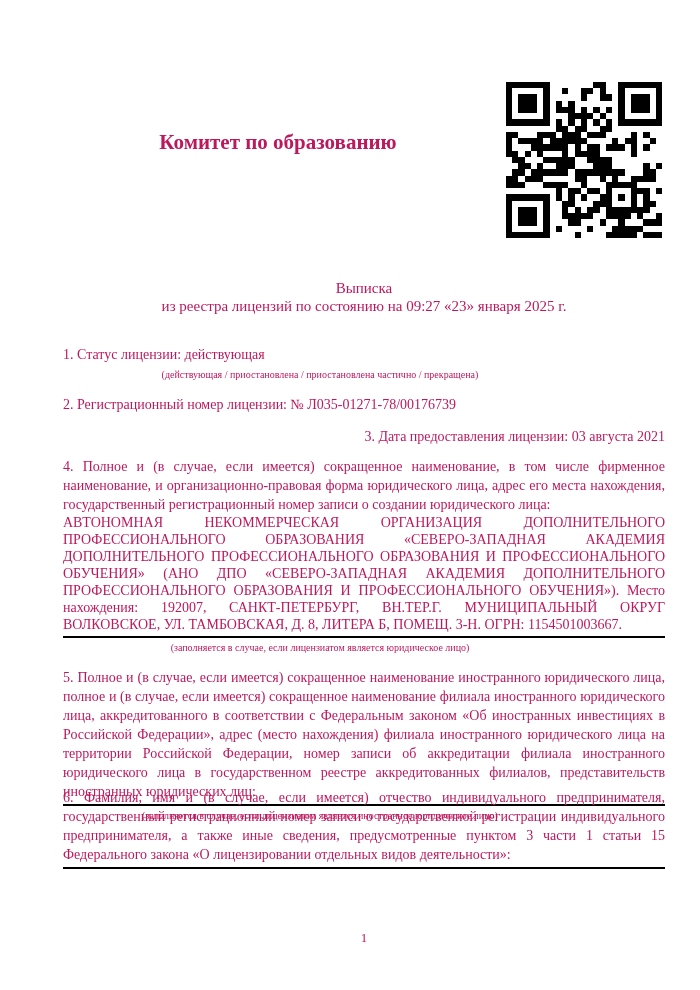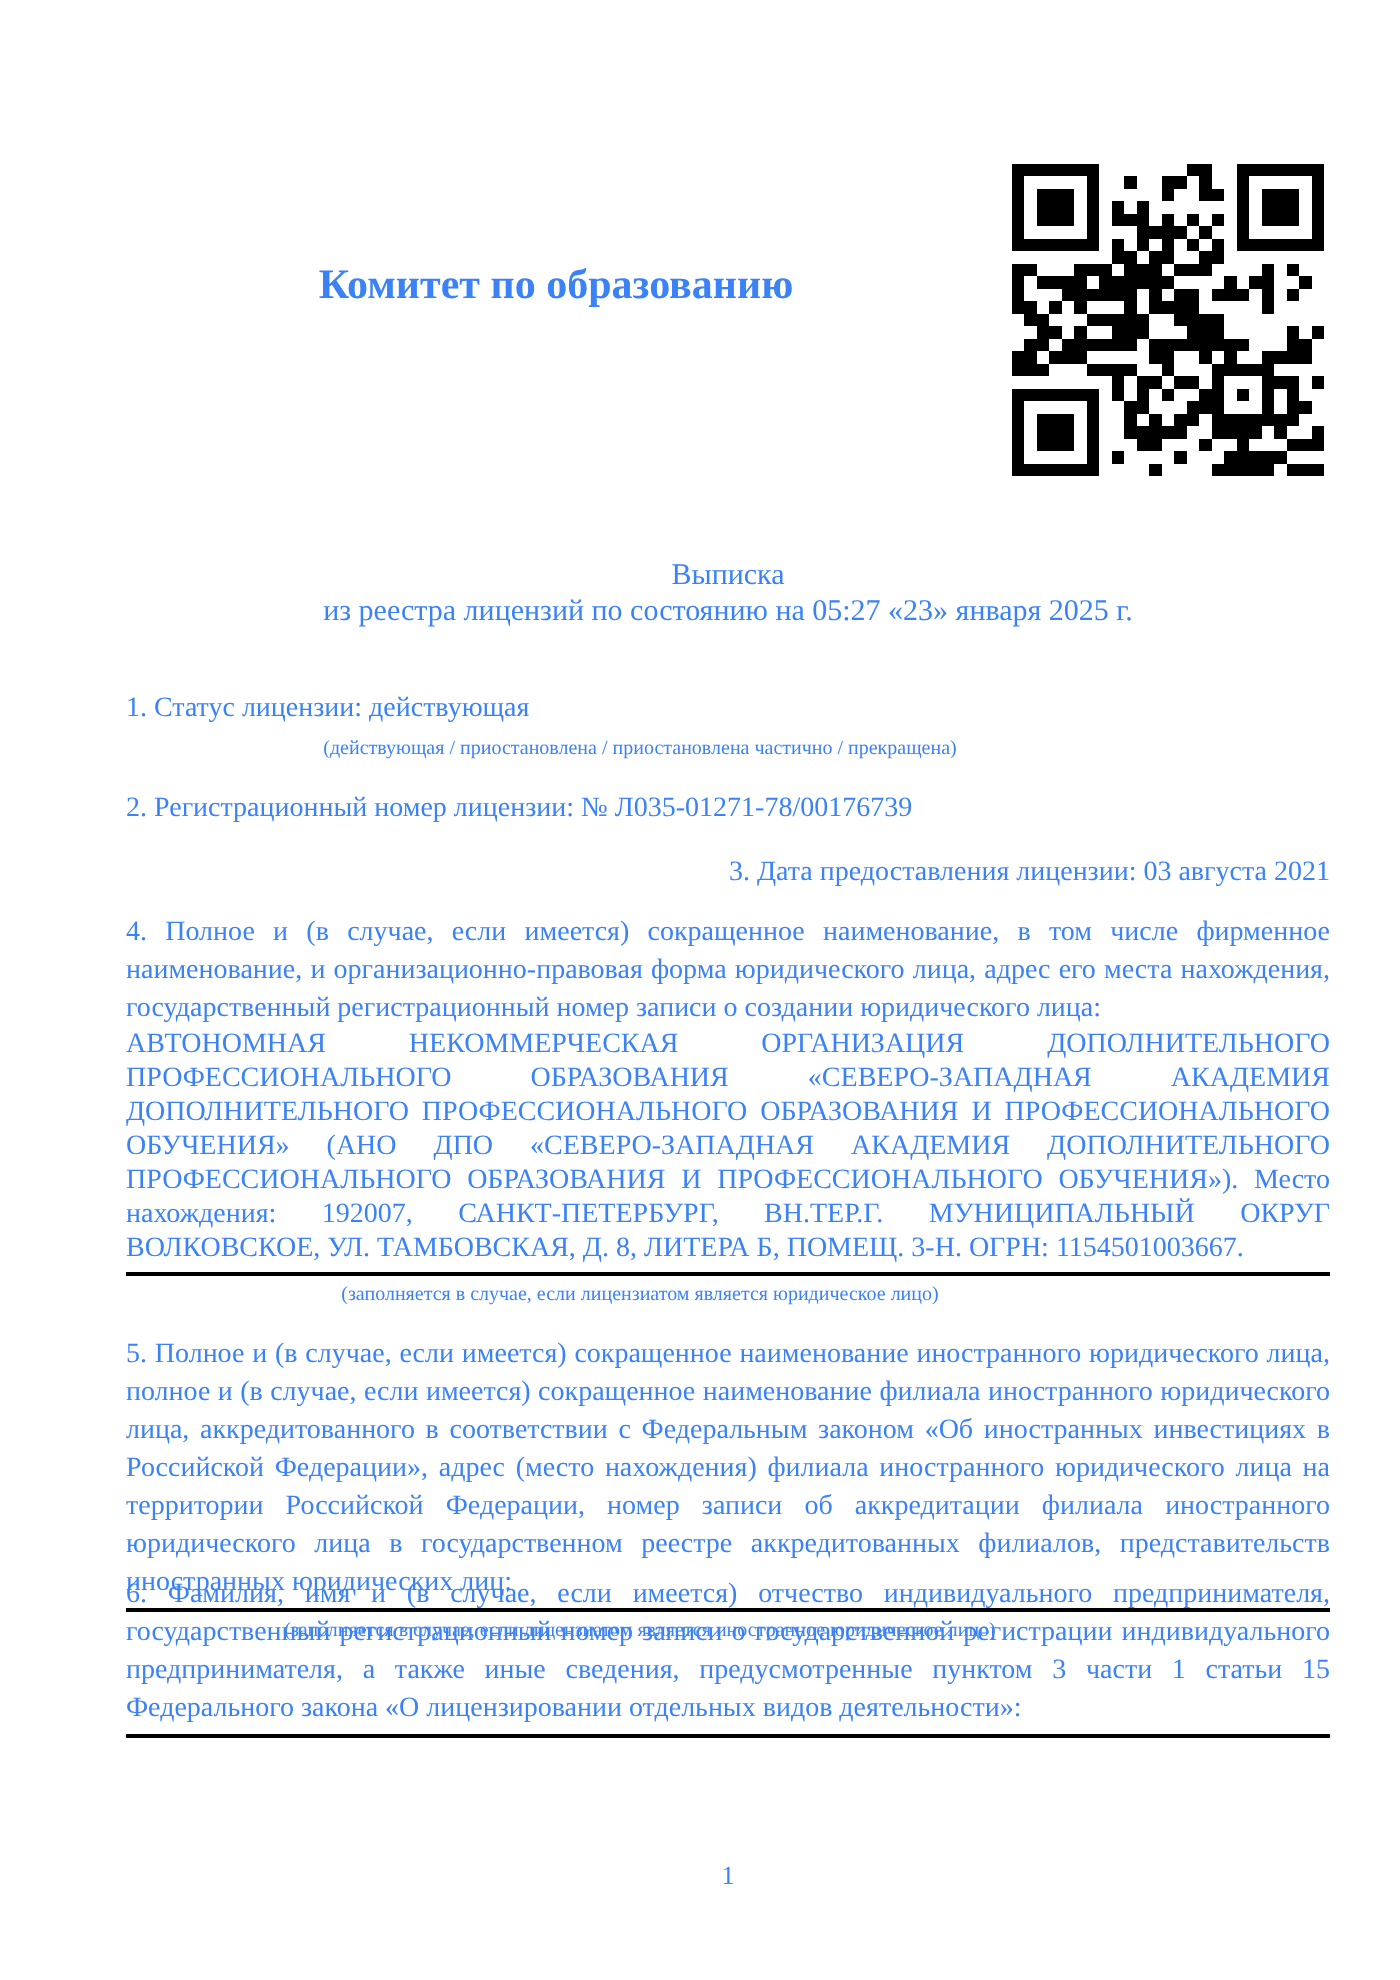--- a/index.html
+++ b/index.html
@@ -1,18 +1,18 @@
 <!DOCTYPE html>
 <html><head>
 <meta charset="utf-8">
 <style>
   html,body{margin:0;padding:0;background:#fff;}
   .page{
     position:relative;width:700px;height:990px;background:#ffffff;overflow:hidden;
-    font-family:"Liberation Serif","DejaVu Serif",serif;color:#3b82f6;
+    font-family:"Liberation Serif","DejaVu Serif",serif;color:#be185d;
   }
   .header-text{position:absolute;left:63px;top:130px;width:430px;text-align:center;}
   .org-name{font-size:21px;font-weight:bold;line-height:24px;}
   .org-caption{font-size:11px;margin-top:7px;}
   .qr{position:absolute;left:506px;top:82px;width:156px;height:156px;}
   .doc-title{position:absolute;left:63px;top:279px;width:602px;text-align:center;font-size:15px;line-height:18px;}
   .grp{position:absolute;left:63px;width:602px;font-size:14px;line-height:19px;}
   .grp-a{top:345px;}
   .grp-b{top:668px;}
   .grp-c{top:788px;}
@@ -36,21 +36,21 @@
   <div class="header-text">
     <div class="org-name">Комитет по образованию</div>
   </div>
 
   <svg class="qr" viewBox="0 0 25 25" shape-rendering="crispEdges" aria-hidden="true">
       <path d="M0 0h1v1h-1zM1 0h1v1h-1zM2 0h1v1h-1zM3 0h1v1h-1zM4 0h1v1h-1zM5 0h1v1h-1zM6 0h1v1h-1zM14 0h1v1h-1zM15 0h1v1h-1zM18 0h1v1h-1zM19 0h1v1h-1zM20 0h1v1h-1zM21 0h1v1h-1zM22 0h1v1h-1zM23 0h1v1h-1zM24 0h1v1h-1zM0 1h1v1h-1zM6 1h1v1h-1zM9 1h1v1h-1zM12 1h1v1h-1zM13 1h1v1h-1zM15 1h1v1h-1zM18 1h1v1h-1zM24 1h1v1h-1zM0 2h1v1h-1zM2 2h1v1h-1zM3 2h1v1h-1zM4 2h1v1h-1zM6 2h1v1h-1zM12 2h1v1h-1zM15 2h1v1h-1zM16 2h1v1h-1zM18 2h1v1h-1zM20 2h1v1h-1zM21 2h1v1h-1zM22 2h1v1h-1zM24 2h1v1h-1zM0 3h1v1h-1zM2 3h1v1h-1zM3 3h1v1h-1zM4 3h1v1h-1zM6 3h1v1h-1zM8 3h1v1h-1zM10 3h1v1h-1zM18 3h1v1h-1zM20 3h1v1h-1zM21 3h1v1h-1zM22 3h1v1h-1zM24 3h1v1h-1zM0 4h1v1h-1zM2 4h1v1h-1zM3 4h1v1h-1zM4 4h1v1h-1zM6 4h1v1h-1zM8 4h1v1h-1zM9 4h1v1h-1zM10 4h1v1h-1zM12 4h1v1h-1zM14 4h1v1h-1zM16 4h1v1h-1zM18 4h1v1h-1zM20 4h1v1h-1zM21 4h1v1h-1zM22 4h1v1h-1zM24 4h1v1h-1zM0 5h1v1h-1zM6 5h1v1h-1zM10 5h1v1h-1zM11 5h1v1h-1zM12 5h1v1h-1zM13 5h1v1h-1zM15 5h1v1h-1zM18 5h1v1h-1zM24 5h1v1h-1zM0 6h1v1h-1zM1 6h1v1h-1zM2 6h1v1h-1zM3 6h1v1h-1zM4 6h1v1h-1zM5 6h1v1h-1zM6 6h1v1h-1zM8 6h1v1h-1zM10 6h1v1h-1zM12 6h1v1h-1zM14 6h1v1h-1zM16 6h1v1h-1zM18 6h1v1h-1zM19 6h1v1h-1zM20 6h1v1h-1zM21 6h1v1h-1zM22 6h1v1h-1zM23 6h1v1h-1zM24 6h1v1h-1zM8 7h1v1h-1zM9 7h1v1h-1zM11 7h1v1h-1zM12 7h1v1h-1zM15 7h1v1h-1zM16 7h1v1h-1zM0 8h1v1h-1zM1 8h1v1h-1zM5 8h1v1h-1zM6 8h1v1h-1zM7 8h1v1h-1zM9 8h1v1h-1zM10 8h1v1h-1zM11 8h1v1h-1zM13 8h1v1h-1zM14 8h1v1h-1zM15 8h1v1h-1zM20 8h1v1h-1zM22 8h1v1h-1zM0 9h1v1h-1zM2 9h1v1h-1zM3 9h1v1h-1zM4 9h1v1h-1zM5 9h1v1h-1zM7 9h1v1h-1zM8 9h1v1h-1zM9 9h1v1h-1zM10 9h1v1h-1zM11 9h1v1h-1zM12 9h1v1h-1zM17 9h1v1h-1zM19 9h1v1h-1zM20 9h1v1h-1zM23 9h1v1h-1zM0 10h1v1h-1zM4 10h1v1h-1zM5 10h1v1h-1zM6 10h1v1h-1zM7 10h1v1h-1zM8 10h1v1h-1zM9 10h1v1h-1zM11 10h1v1h-1zM13 10h1v1h-1zM14 10h1v1h-1zM16 10h1v1h-1zM17 10h1v1h-1zM18 10h1v1h-1zM20 10h1v1h-1zM22 10h1v1h-1zM0 11h1v1h-1zM1 11h1v1h-1zM3 11h1v1h-1zM5 11h1v1h-1zM9 11h1v1h-1zM11 11h1v1h-1zM12 11h1v1h-1zM13 11h1v1h-1zM14 11h1v1h-1zM20 11h1v1h-1zM1 12h1v1h-1zM2 12h1v1h-1zM6 12h1v1h-1zM7 12h1v1h-1zM8 12h1v1h-1zM9 12h1v1h-1zM10 12h1v1h-1zM13 12h1v1h-1zM14 12h1v1h-1zM15 12h1v1h-1zM16 12h1v1h-1zM2 13h1v1h-1zM3 13h1v1h-1zM5 13h1v1h-1zM8 13h1v1h-1zM9 13h1v1h-1zM10 13h1v1h-1zM14 13h1v1h-1zM15 13h1v1h-1zM16 13h1v1h-1zM22 13h1v1h-1zM24 13h1v1h-1zM1 14h1v1h-1zM2 14h1v1h-1zM4 14h1v1h-1zM5 14h1v1h-1zM6 14h1v1h-1zM7 14h1v1h-1zM8 14h1v1h-1zM9 14h1v1h-1zM11 14h1v1h-1zM12 14h1v1h-1zM13 14h1v1h-1zM14 14h1v1h-1zM15 14h1v1h-1zM16 14h1v1h-1zM17 14h1v1h-1zM18 14h1v1h-1zM22 14h1v1h-1zM23 14h1v1h-1zM0 15h1v1h-1zM1 15h1v1h-1zM3 15h1v1h-1zM4 15h1v1h-1zM5 15h1v1h-1zM11 15h1v1h-1zM12 15h1v1h-1zM15 15h1v1h-1zM17 15h1v1h-1zM20 15h1v1h-1zM21 15h1v1h-1zM22 15h1v1h-1zM23 15h1v1h-1zM0 16h1v1h-1zM1 16h1v1h-1zM2 16h1v1h-1zM6 16h1v1h-1zM7 16h1v1h-1zM8 16h1v1h-1zM9 16h1v1h-1zM12 16h1v1h-1zM16 16h1v1h-1zM17 16h1v1h-1zM18 16h1v1h-1zM19 16h1v1h-1zM20 16h1v1h-1zM8 17h1v1h-1zM10 17h1v1h-1zM11 17h1v1h-1zM13 17h1v1h-1zM14 17h1v1h-1zM16 17h1v1h-1zM20 17h1v1h-1zM21 17h1v1h-1zM22 17h1v1h-1zM24 17h1v1h-1zM0 18h1v1h-1zM1 18h1v1h-1zM2 18h1v1h-1zM3 18h1v1h-1zM4 18h1v1h-1zM5 18h1v1h-1zM6 18h1v1h-1zM8 18h1v1h-1zM10 18h1v1h-1zM12 18h1v1h-1zM15 18h1v1h-1zM16 18h1v1h-1zM18 18h1v1h-1zM20 18h1v1h-1zM22 18h1v1h-1zM0 19h1v1h-1zM6 19h1v1h-1zM9 19h1v1h-1zM10 19h1v1h-1zM14 19h1v1h-1zM15 19h1v1h-1zM16 19h1v1h-1zM20 19h1v1h-1zM22 19h1v1h-1zM23 19h1v1h-1zM0 20h1v1h-1zM2 20h1v1h-1zM3 20h1v1h-1zM4 20h1v1h-1zM6 20h1v1h-1zM9 20h1v1h-1zM11 20h1v1h-1zM13 20h1v1h-1zM14 20h1v1h-1zM16 20h1v1h-1zM17 20h1v1h-1zM18 20h1v1h-1zM19 20h1v1h-1zM20 20h1v1h-1zM21 20h1v1h-1zM22 20h1v1h-1zM0 21h1v1h-1zM2 21h1v1h-1zM3 21h1v1h-1zM4 21h1v1h-1zM6 21h1v1h-1zM9 21h1v1h-1zM10 21h1v1h-1zM11 21h1v1h-1zM12 21h1v1h-1zM13 21h1v1h-1zM16 21h1v1h-1zM17 21h1v1h-1zM18 21h1v1h-1zM19 21h1v1h-1zM21 21h1v1h-1zM24 21h1v1h-1zM0 22h1v1h-1zM2 22h1v1h-1zM3 22h1v1h-1zM4 22h1v1h-1zM6 22h1v1h-1zM10 22h1v1h-1zM11 22h1v1h-1zM15 22h1v1h-1zM18 22h1v1h-1zM22 22h1v1h-1zM23 22h1v1h-1zM24 22h1v1h-1zM0 23h1v1h-1zM6 23h1v1h-1zM8 23h1v1h-1zM13 23h1v1h-1zM17 23h1v1h-1zM18 23h1v1h-1zM19 23h1v1h-1zM20 23h1v1h-1zM21 23h1v1h-1zM0 24h1v1h-1zM1 24h1v1h-1zM2 24h1v1h-1zM3 24h1v1h-1zM4 24h1v1h-1zM5 24h1v1h-1zM6 24h1v1h-1zM11 24h1v1h-1zM16 24h1v1h-1zM17 24h1v1h-1zM18 24h1v1h-1zM19 24h1v1h-1zM20 24h1v1h-1zM22 24h1v1h-1zM23 24h1v1h-1zM24 24h1v1h-1z" fill="#000000"></path>
     </svg>
 
   <div class="doc-title">
     <div>Выписка</div>
-    <div>из реестра лицензий по состоянию на 05:27 «23» января 2025 г.</div>
+    <div>из реестра лицензий по состоянию на 09:27 «23» января 2025 г.</div>
   </div>
 
   <div class="grp grp-a">
     <p>1. Статус лицензии: действующая</p>
     <div class="note note-1">(действующая / приостановлена / приостановлена частично / прекращена)</div>
     <p class="mt-item2">2. Регистрационный номер лицензии: № Л035-01271-78/00176739</p>
     <p class="mt-item3">3. Дата предоставления лицензии: 03 августа 2021</p>
     <p class="jst mt-p4">4. Полное и (в случае, если имеется) сокращенное наименование, в том числе фирменное наименование, и организационно-правовая форма юридического лица, адрес его места нахождения, государственный регистрационный номер записи о создании юридического лица:</p>
     <p class="jst caps-val">АВТОНОМНАЯ НЕКОММЕРЧЕСКАЯ ОРГАНИЗАЦИЯ ДОПОЛНИТЕЛЬНОГО ПРОФЕССИОНАЛЬНОГО ОБРАЗОВАНИЯ «СЕВЕРО-ЗАПАДНАЯ АКАДЕМИЯ ДОПОЛНИТЕЛЬНОГО ПРОФЕССИОНАЛЬНОГО ОБРАЗОВАНИЯ И ПРОФЕССИОНАЛЬНОГО ОБУЧЕНИЯ» (АНО ДПО «СЕВЕРО-ЗАПАДНАЯ АКАДЕМИЯ ДОПОЛНИТЕЛЬНОГО ПРОФЕССИОНАЛЬНОГО ОБРАЗОВАНИЯ И ПРОФЕССИОНАЛЬНОГО ОБУЧЕНИЯ»). Место нахождения: 192007, САНКТ-ПЕТЕРБУРГ, ВН.ТЕР.Г. МУНИЦИПАЛЬНЫЙ ОКРУГ ВОЛКОВСКОЕ, УЛ. ТАМБОВСКАЯ, Д. 8, ЛИТЕРА Б, ПОМЕЩ. 3-Н. ОГРН: 1154501003667.</p>
     <div class="rule"></div>

